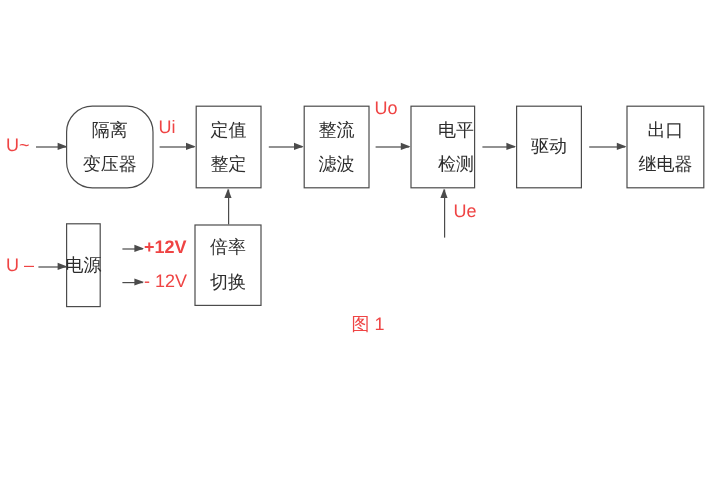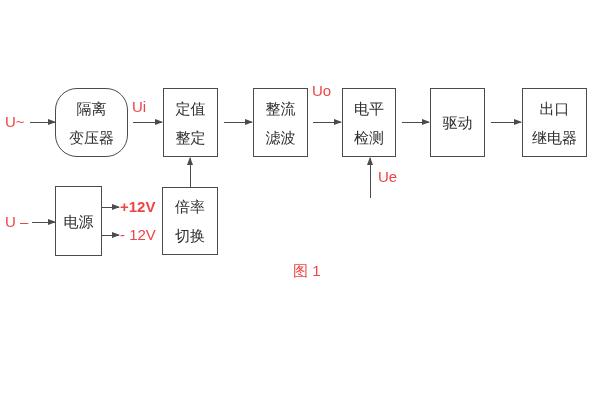--- a/index.html
+++ b/index.html
@@ -43,35 +43,35 @@
   <div class="box" style="left:163px;top:88px;width:55px;height:69px;">
     <span>定值</span>
     <span>整定</span>
   </div>
 
   <div class="box" style="left:253px;top:88px;width:55px;height:69px;justify-content:center;">
     <span>整流</span>
     <span>滤波</span>
   </div>
 
-  <div class="box" style="left:342px;top:88px;width:54px;height:69px;">
+  <div class="box" style="left:342px;top:88px;width:54px;height:69px;align-items:flex-end;">
     <span>电平</span>
     <span>检测</span>
   </div>
 
   <div class="box" style="left:430px;top:88px;width:55px;height:69px;">
     <span>驱动</span>
   </div>
 
   <div class="box" style="left:522px;top:88px;width:65px;height:69px;">
     <span>出口</span>
     <span>继电器</span>
   </div>
 
-  <div class="box" style="left:55px;top:186px;width:47px;height:70px;text-align:right;">
+  <div class="box" style="left:55px;top:186px;width:29px;height:70px;text-align:right;">
     <span>电源</span>
   </div>
 
   <div class="box" style="left:162px;top:187px;width:56px;height:68px;">
     <span>倍率</span>
     <span>切换</span>
   </div>
 
 
   <div class="lbl" style="left:5px;top:114px;">U~</div>

